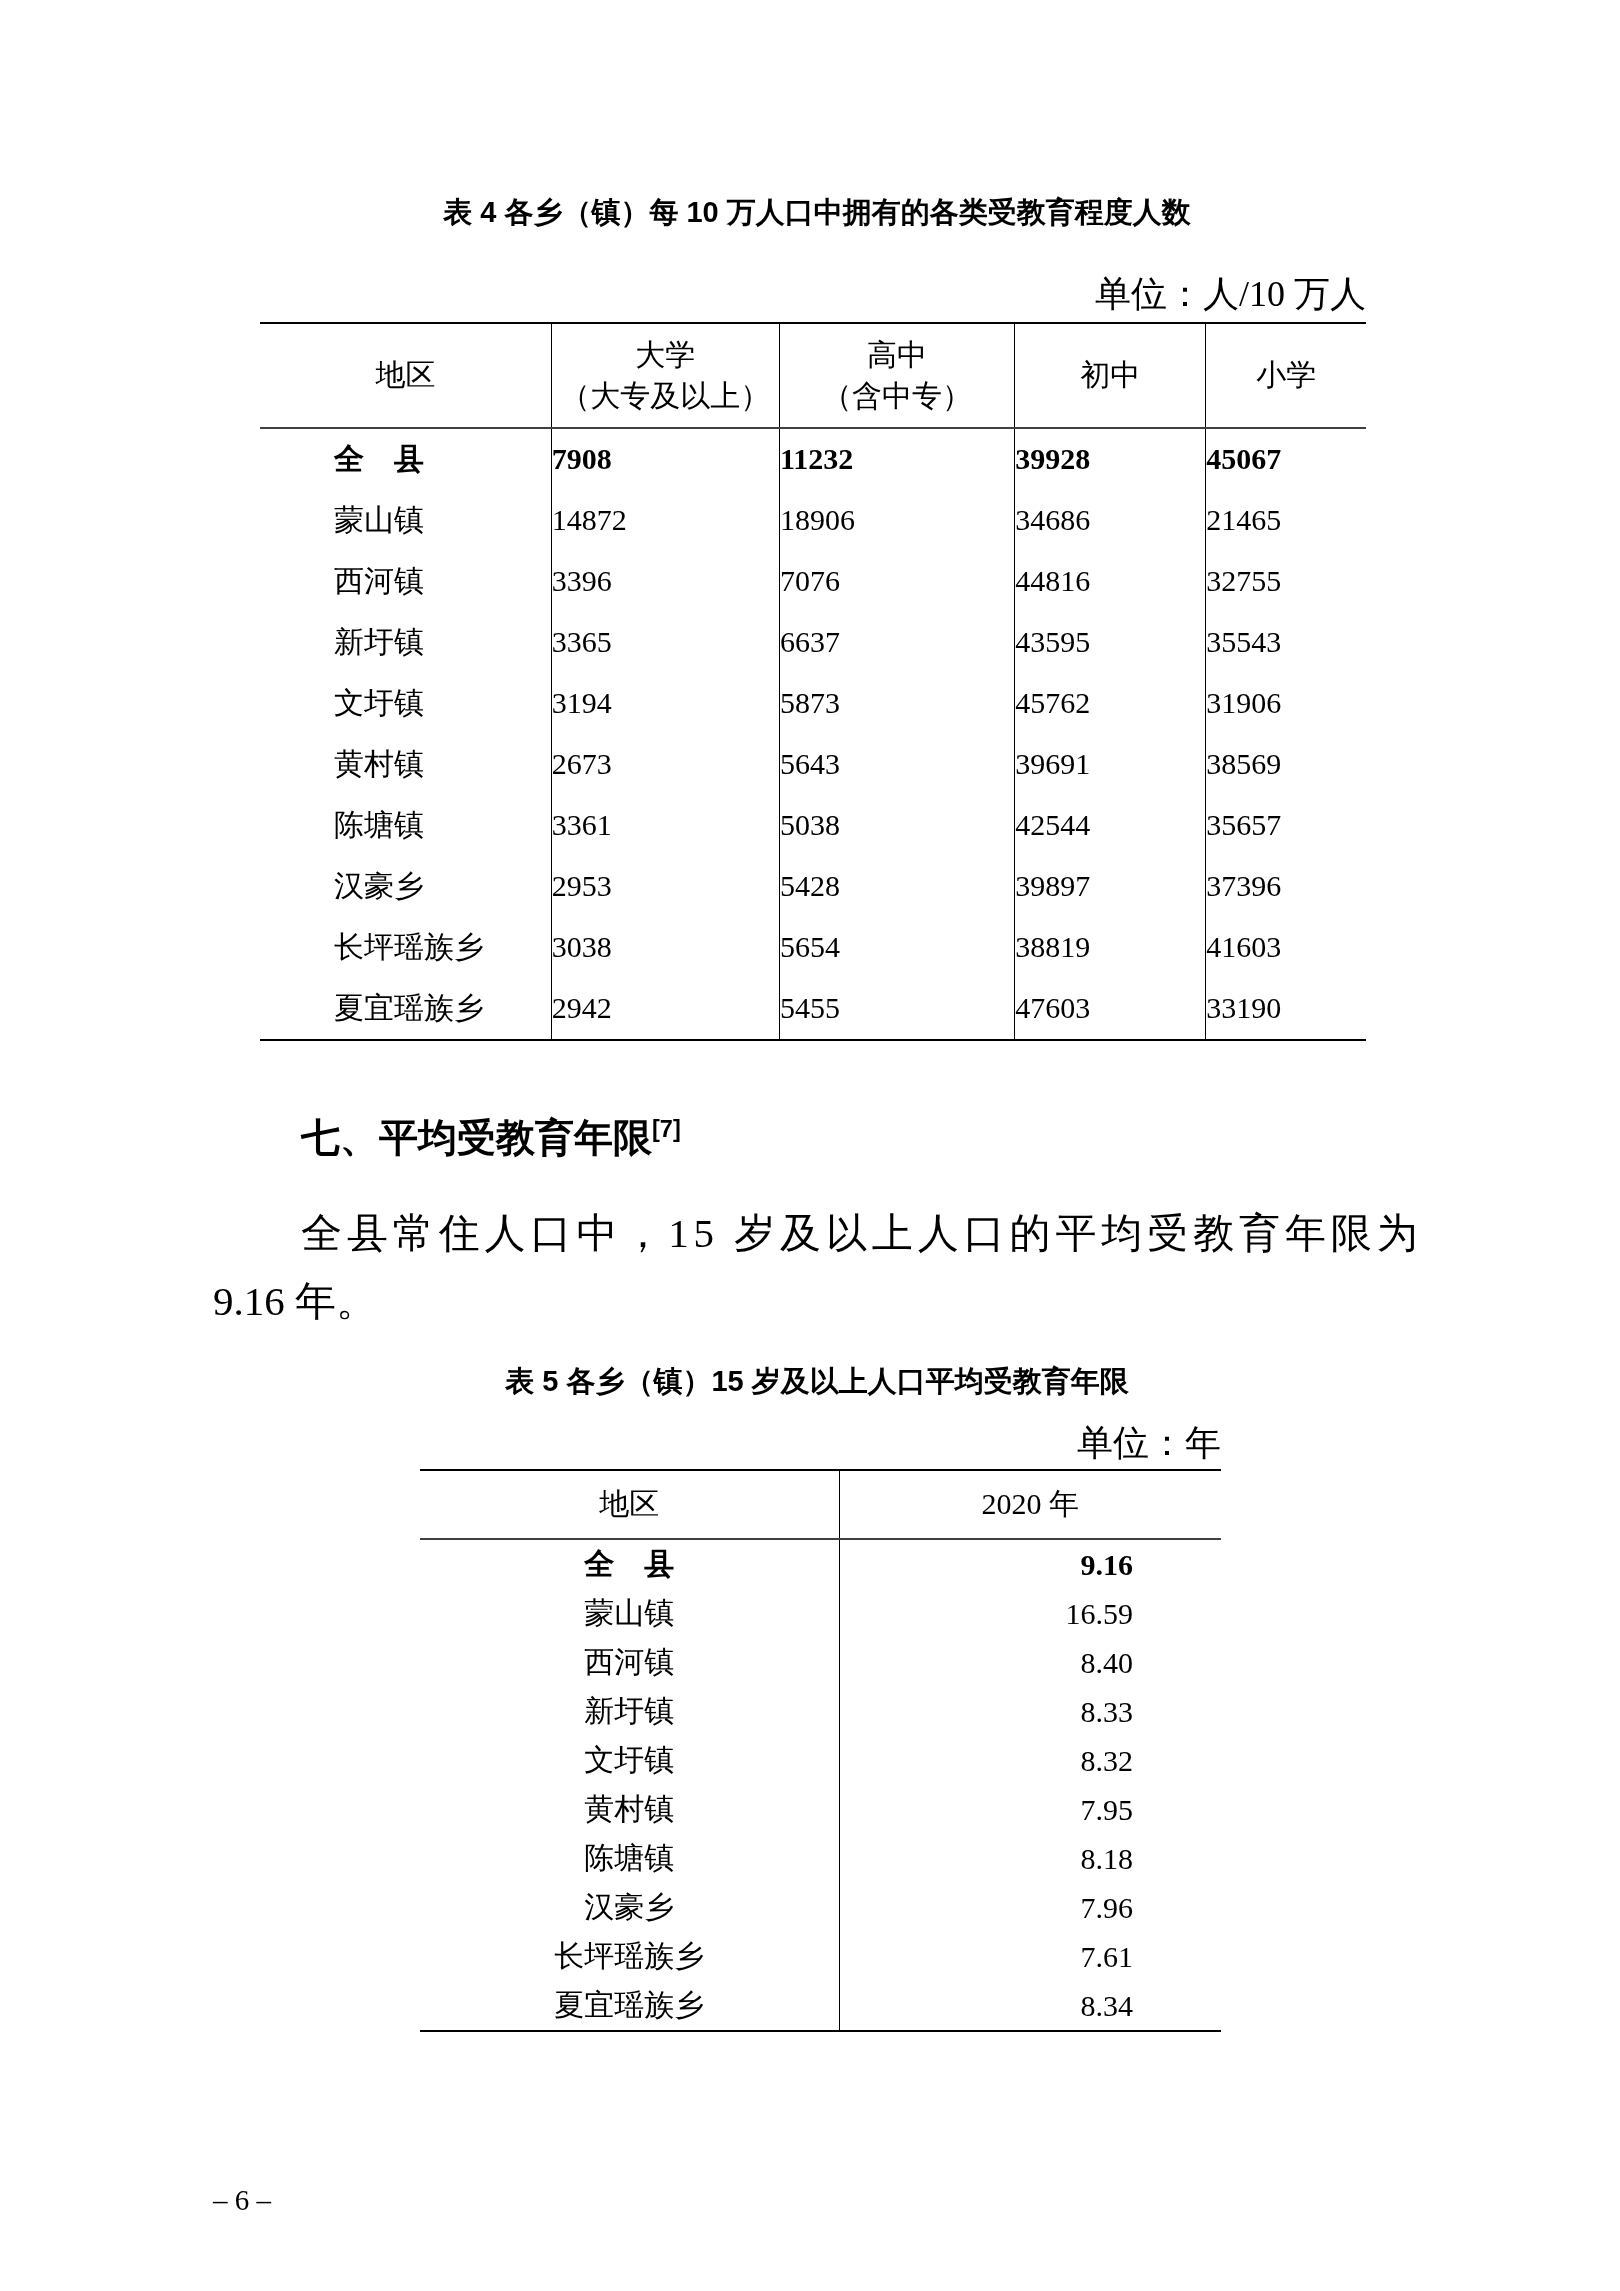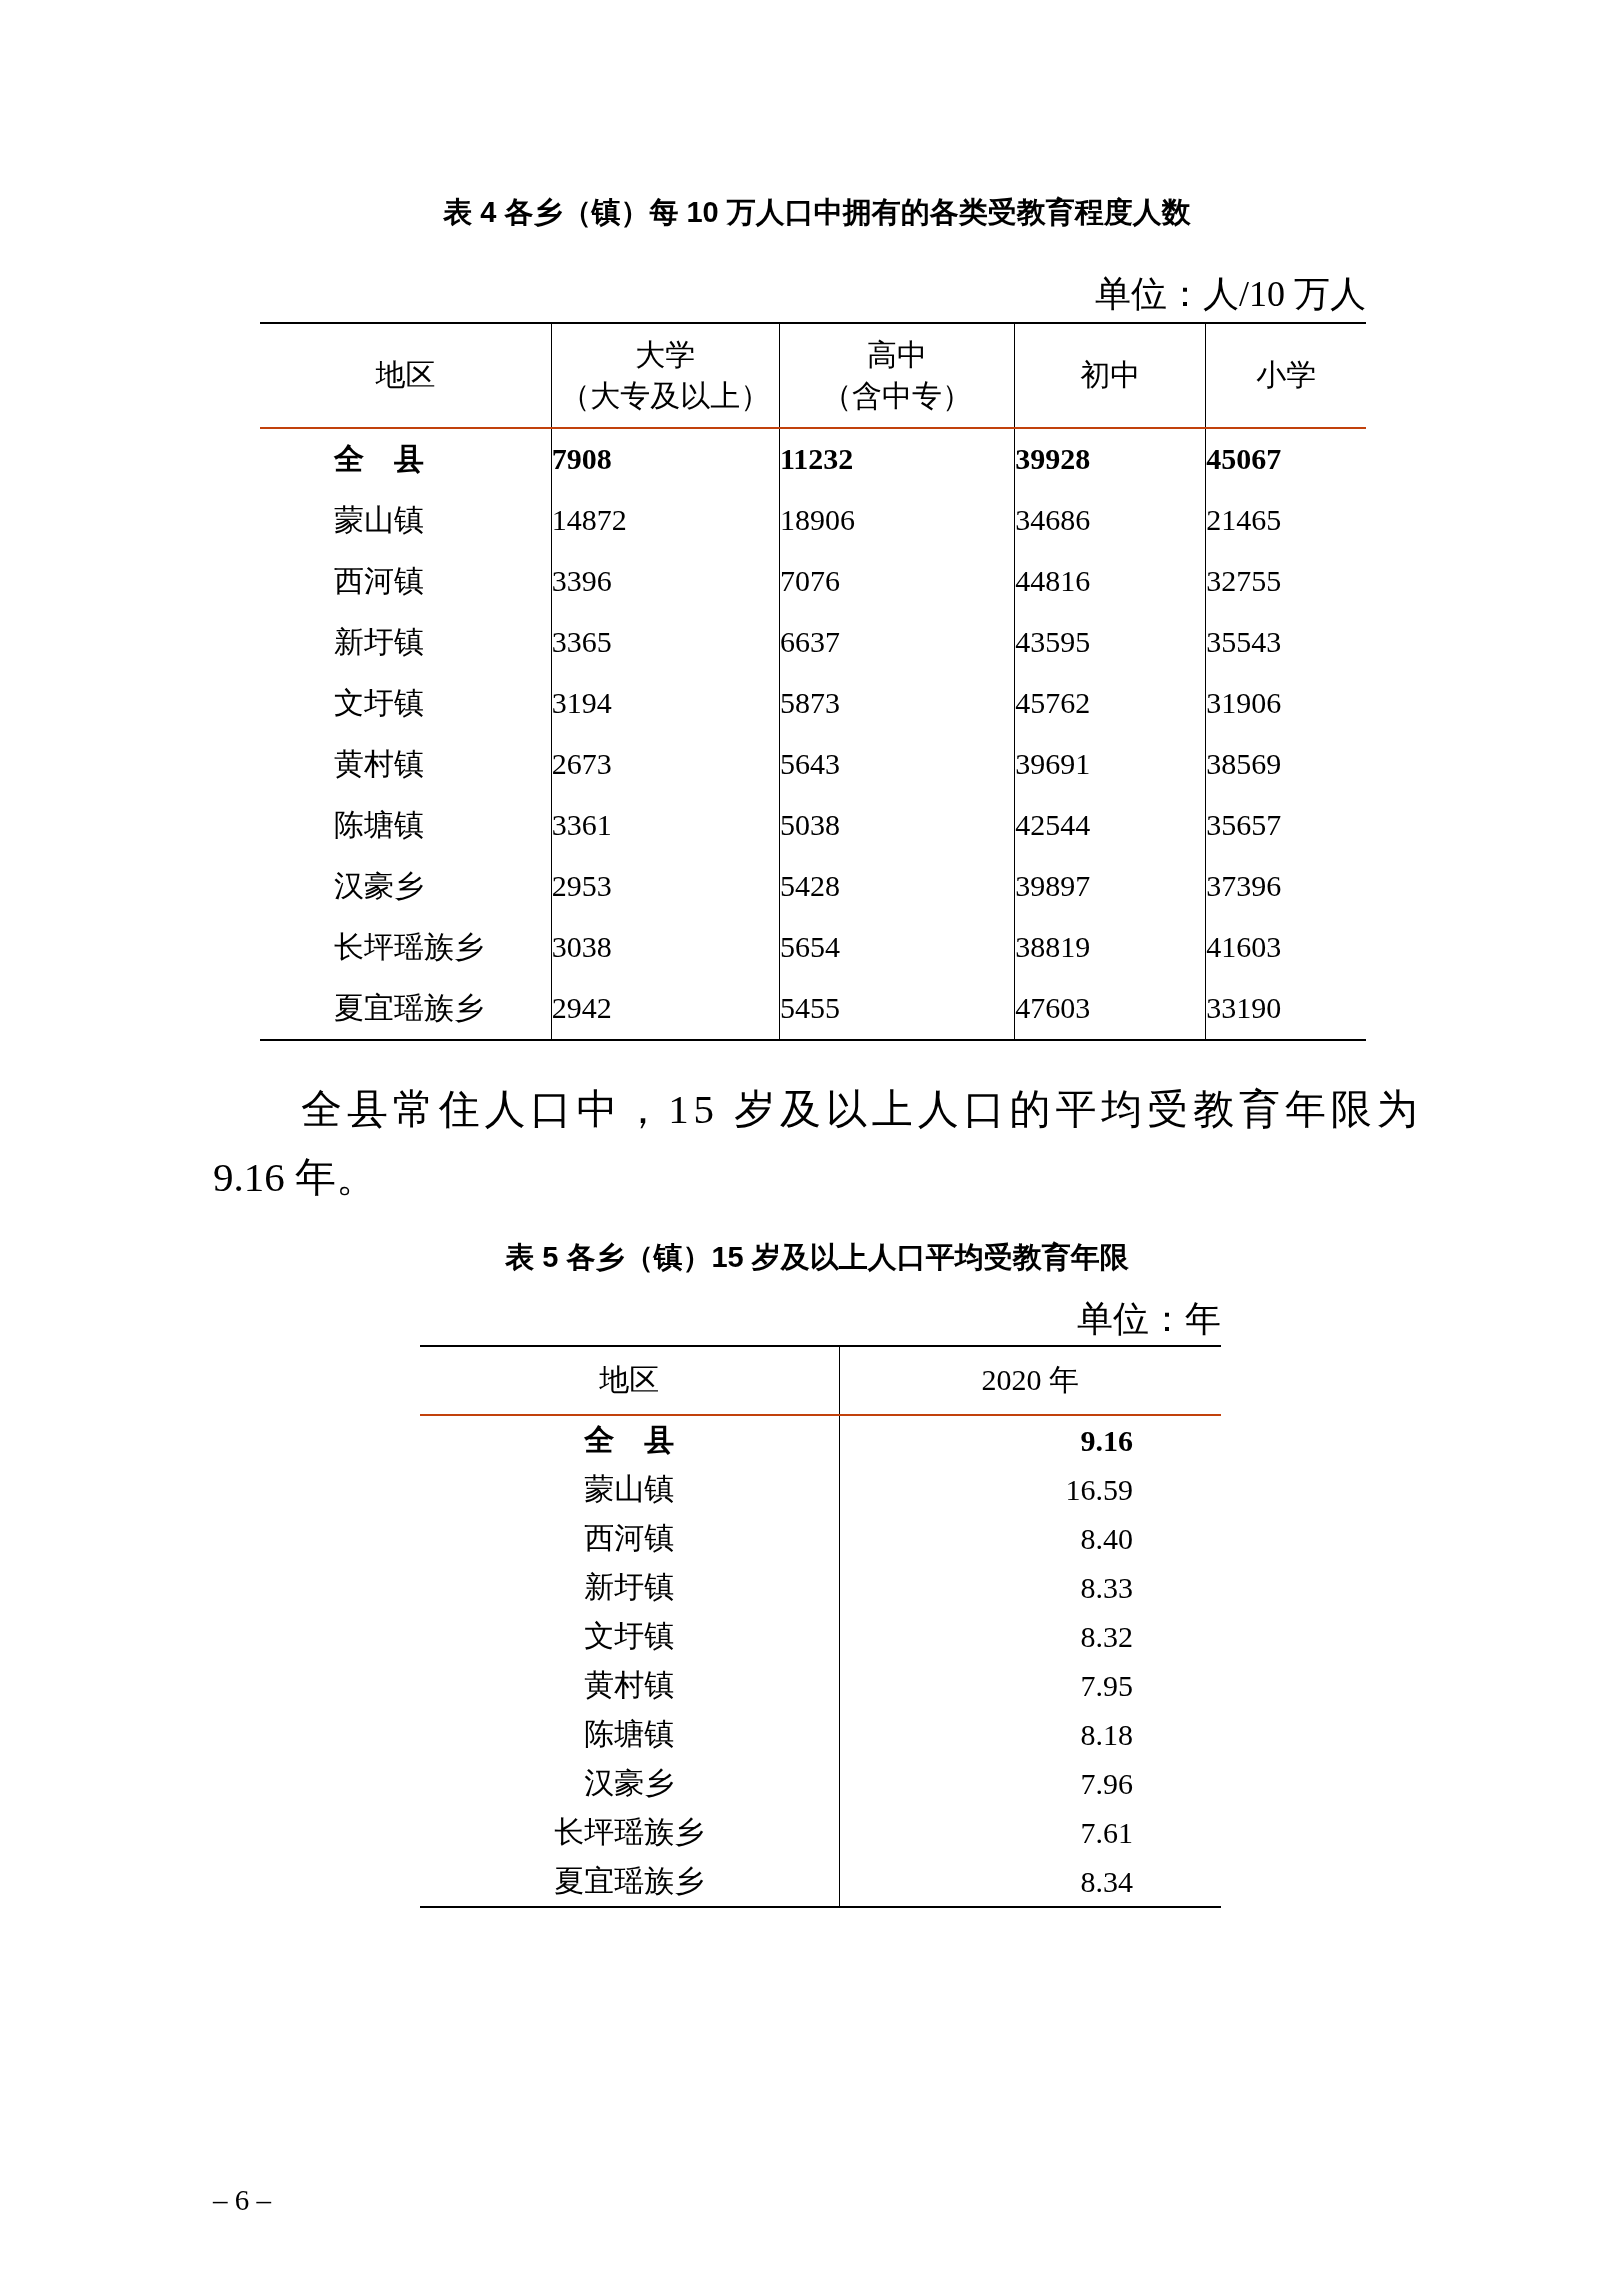--- a/index.html
+++ b/index.html
@@ -39,21 +39,21 @@
 
   
   table {
     border-collapse: collapse;
     table-layout: fixed;
     border-top: 2.9px solid #000;
     border-bottom: 2.9px solid #000;
   }
   .t4 { margin-top: 7.8px; margin-left: 47px; width: 1106px; }
   .t5 { margin-top: 5.9px; margin-left: 207px; width: 801px; }
-  thead tr { border-bottom: 2px solid #c2410c; }
+  thead tr { border-bottom: 2px solid #404040; }
   th, td {
     font-weight: 400;
     border-left: 1px solid #000;
     vertical-align: middle;
     font-size: 30px;
     padding: 0;
   }
   th:first-child, td:first-child { border-left: none; }
 
   .t4 col.c-region  { width: 291px; }
@@ -209,20 +209,23 @@
       <tr>
         <td class="region">夏宜瑶族乡</td>
         <td class="num">2942</td>
         <td class="num">5455</td>
         <td class="num">47603</td>
         <td class="num">33190</td>
       </tr>
     </tbody>
   </table>
 
+  <div class="sec-heading">
+    <span>七、平均受教育年限</span><sup>[7]</sup>
+  </div>
 
   <div class="para-line para1">全县常住人口中，15 岁及以上人口的平均受教育年限为</div>
   <div class="para-line para2">9.16 年。</div>
 
   <div class="caption caption5">表 5 各乡（镇）15 岁及以上人口平均受教育年限</div>
 
   <div class="unit-row unit5">单位：年</div>
 
   <table class="t5">
     <colgroup>

